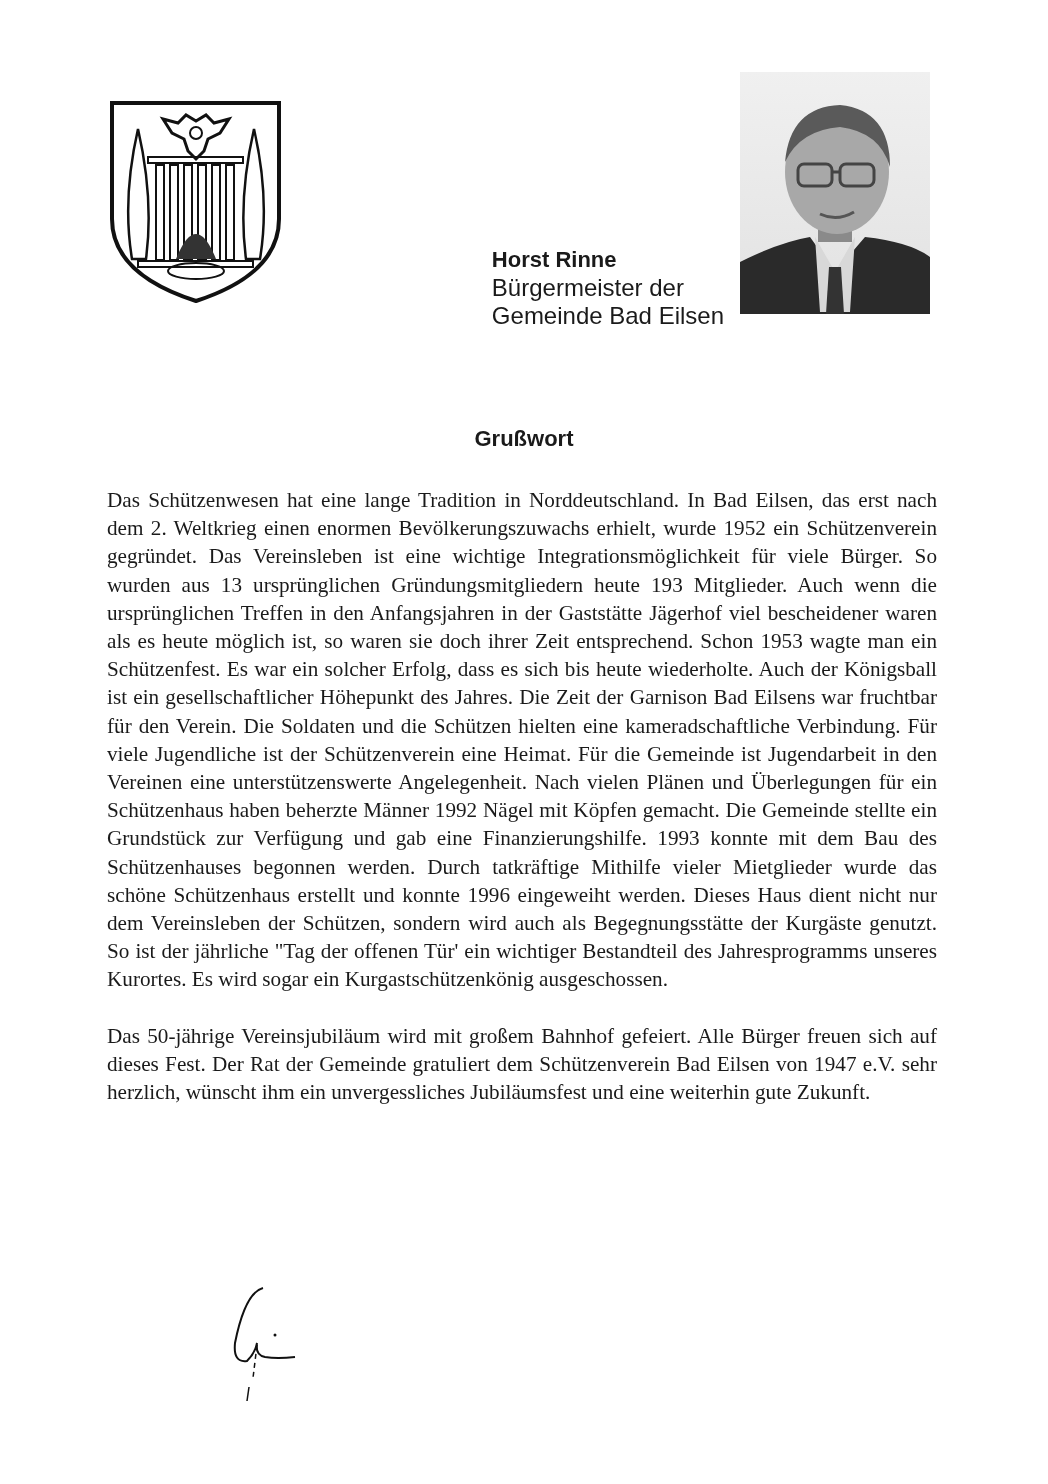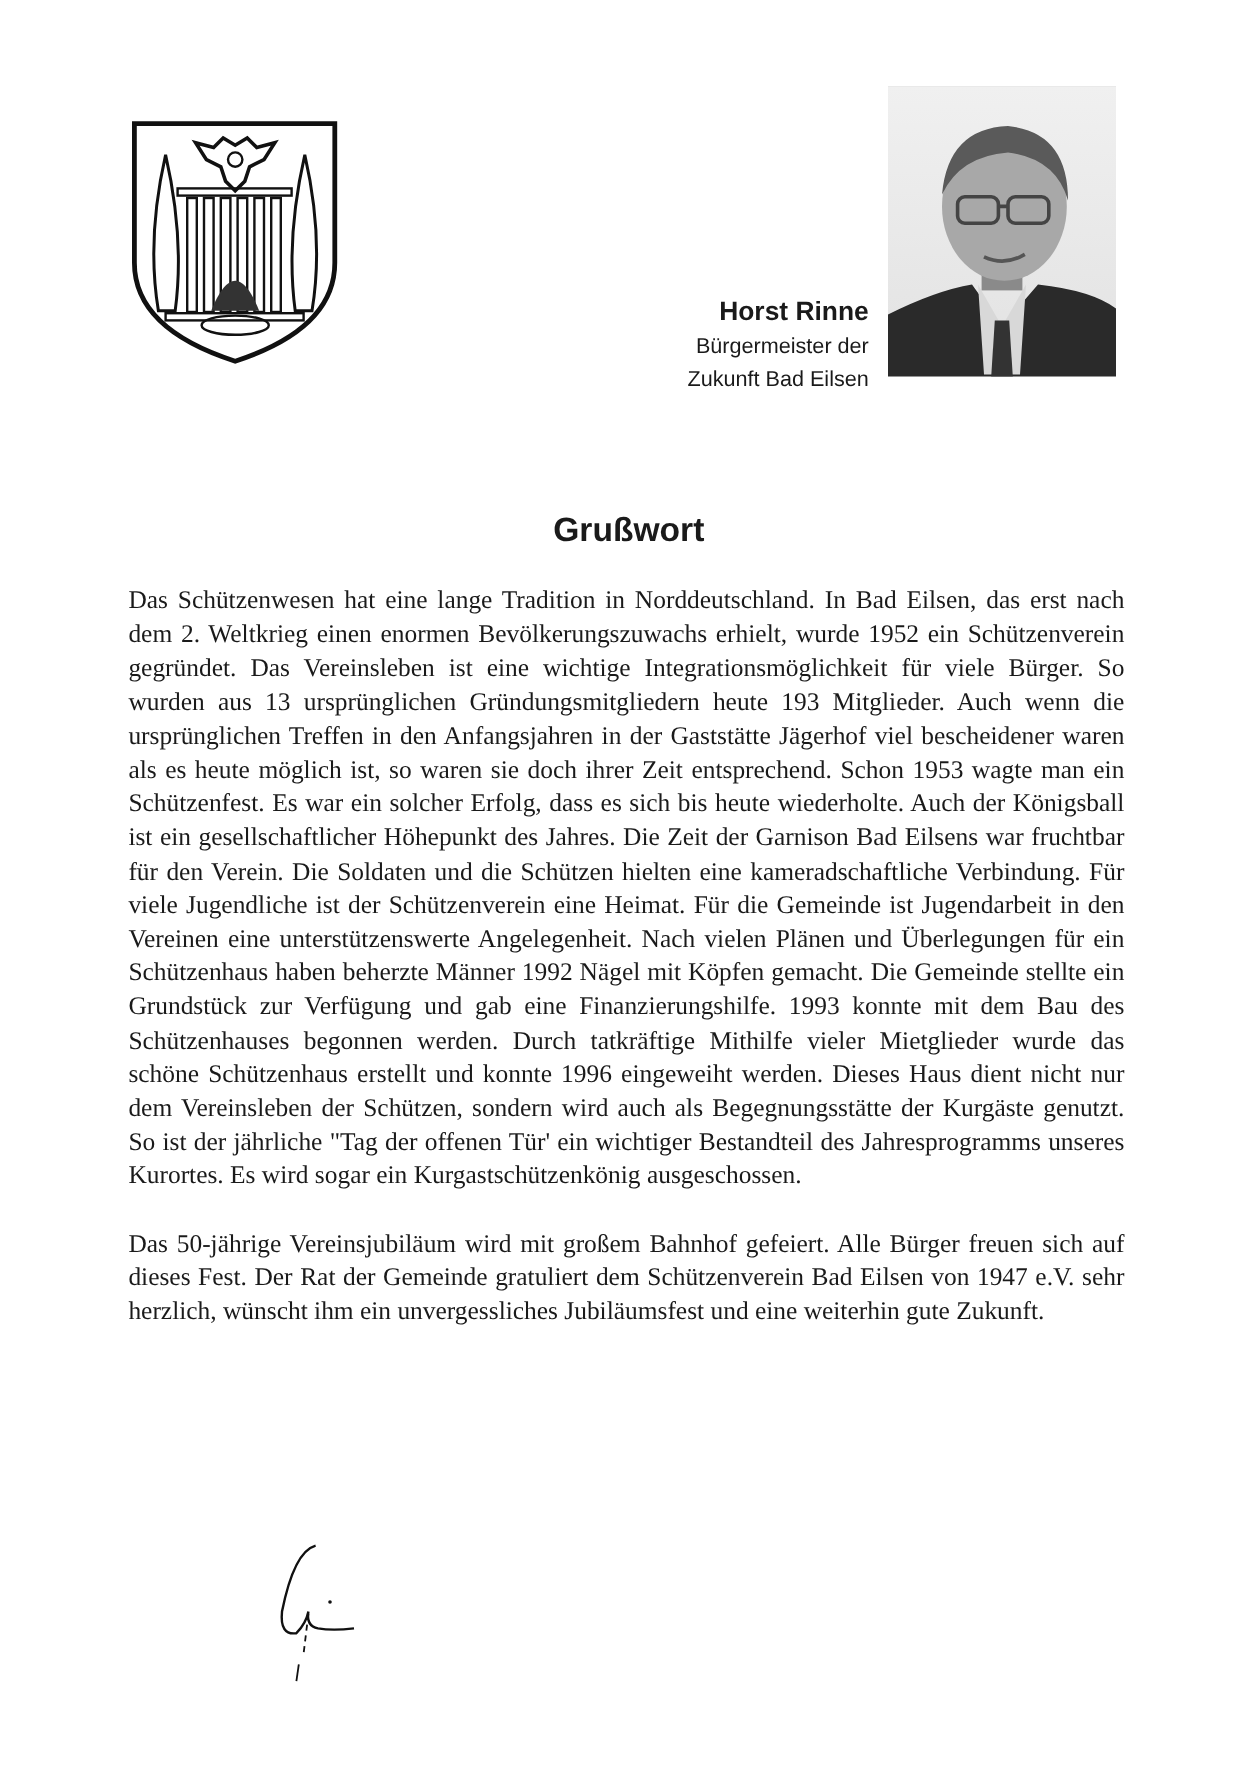--- a/index.html
+++ b/index.html
@@ -1,24 +1,24 @@
 <!DOCTYPE html>
 <html><head>
 <meta charset="utf-8">
 <style>
   html, body { margin: 0; padding: 0; background: #ffffff; }
   body { width: 1048px; height: 1484px; position: relative; overflow: hidden;
          font-family: "Liberation Sans", sans-serif; color: #1a1a1a; }
   .crest { position: absolute; left: 108px; top: 99px; width: 175px; height: 205px; }
   .photo { position: absolute; left: 740px; top: 72px; width: 190px; height: 242px; background: #d9d9d9; overflow: hidden; }
-  .author { position: absolute; right: 324px; top: 246px; text-align: right; }
+  .author { position: absolute; right: 324px; top: 246px; text-align: left; }
   .author .name { font-weight: bold; font-size: 22px; line-height: 28px; }
-  .author .role { font-size: 18px; line-height: 28px; }
+  .author .role { font-size: 24px; line-height: 28px; }
   .title { position: absolute; left: 0; width: 1048px; top: 426px; text-align: center;
-           font-weight: bold; font-size: 28px; }
+           font-weight: bold; font-size: 22px; }
   .body { position: absolute; left: 107px; width: 830px; top: 486px;
           font-size: 21.2px; line-height: 28.2px; text-align: justify; }
   .body p { margin: 0 0 28px 0; font-family: Liberation Serif, serif; }
   .sig { position: absolute; left: 225px; top: 1283px; width: 80px; height: 120px; }
 </style>
 </head>
 <body>
 
 <div class="crest">
   <svg width="175" height="205" viewBox="0 0 175 205">
@@ -44,21 +44,21 @@
     <ellipse cx="88" cy="172" rx="28" ry="8" fill="none" stroke="#111" stroke-width="2"></ellipse>
 
     <path d="M24 160 Q14 100 30 30 Q46 100 38 160 Z" fill="#fff" stroke="#111" stroke-width="2.5"></path>
     <path d="M138 160 Q130 100 146 30 Q162 100 152 160 Z" fill="#fff" stroke="#111" stroke-width="2.5"></path>
   </svg>
 </div>
 
 <div class="author">
   <div class="name">Horst Rinne</div>
   <div class="role">Bürgermeister der</div>
-  <div class="role">Zukunft Bad Eilsen</div>
+  <div class="role">Gemeinde Bad Eilsen</div>
 </div>
 
 <div class="photo">
   <svg width="190" height="242" viewBox="0 0 190 242">
     <defs>
       <linearGradient id="bg" x1="0" y1="0" x2="0" y2="1">
         <stop offset="0" stop-color="#f0f0f0"></stop>
         <stop offset="1" stop-color="#e2e2e2"></stop>
       </linearGradient>
     </defs>

